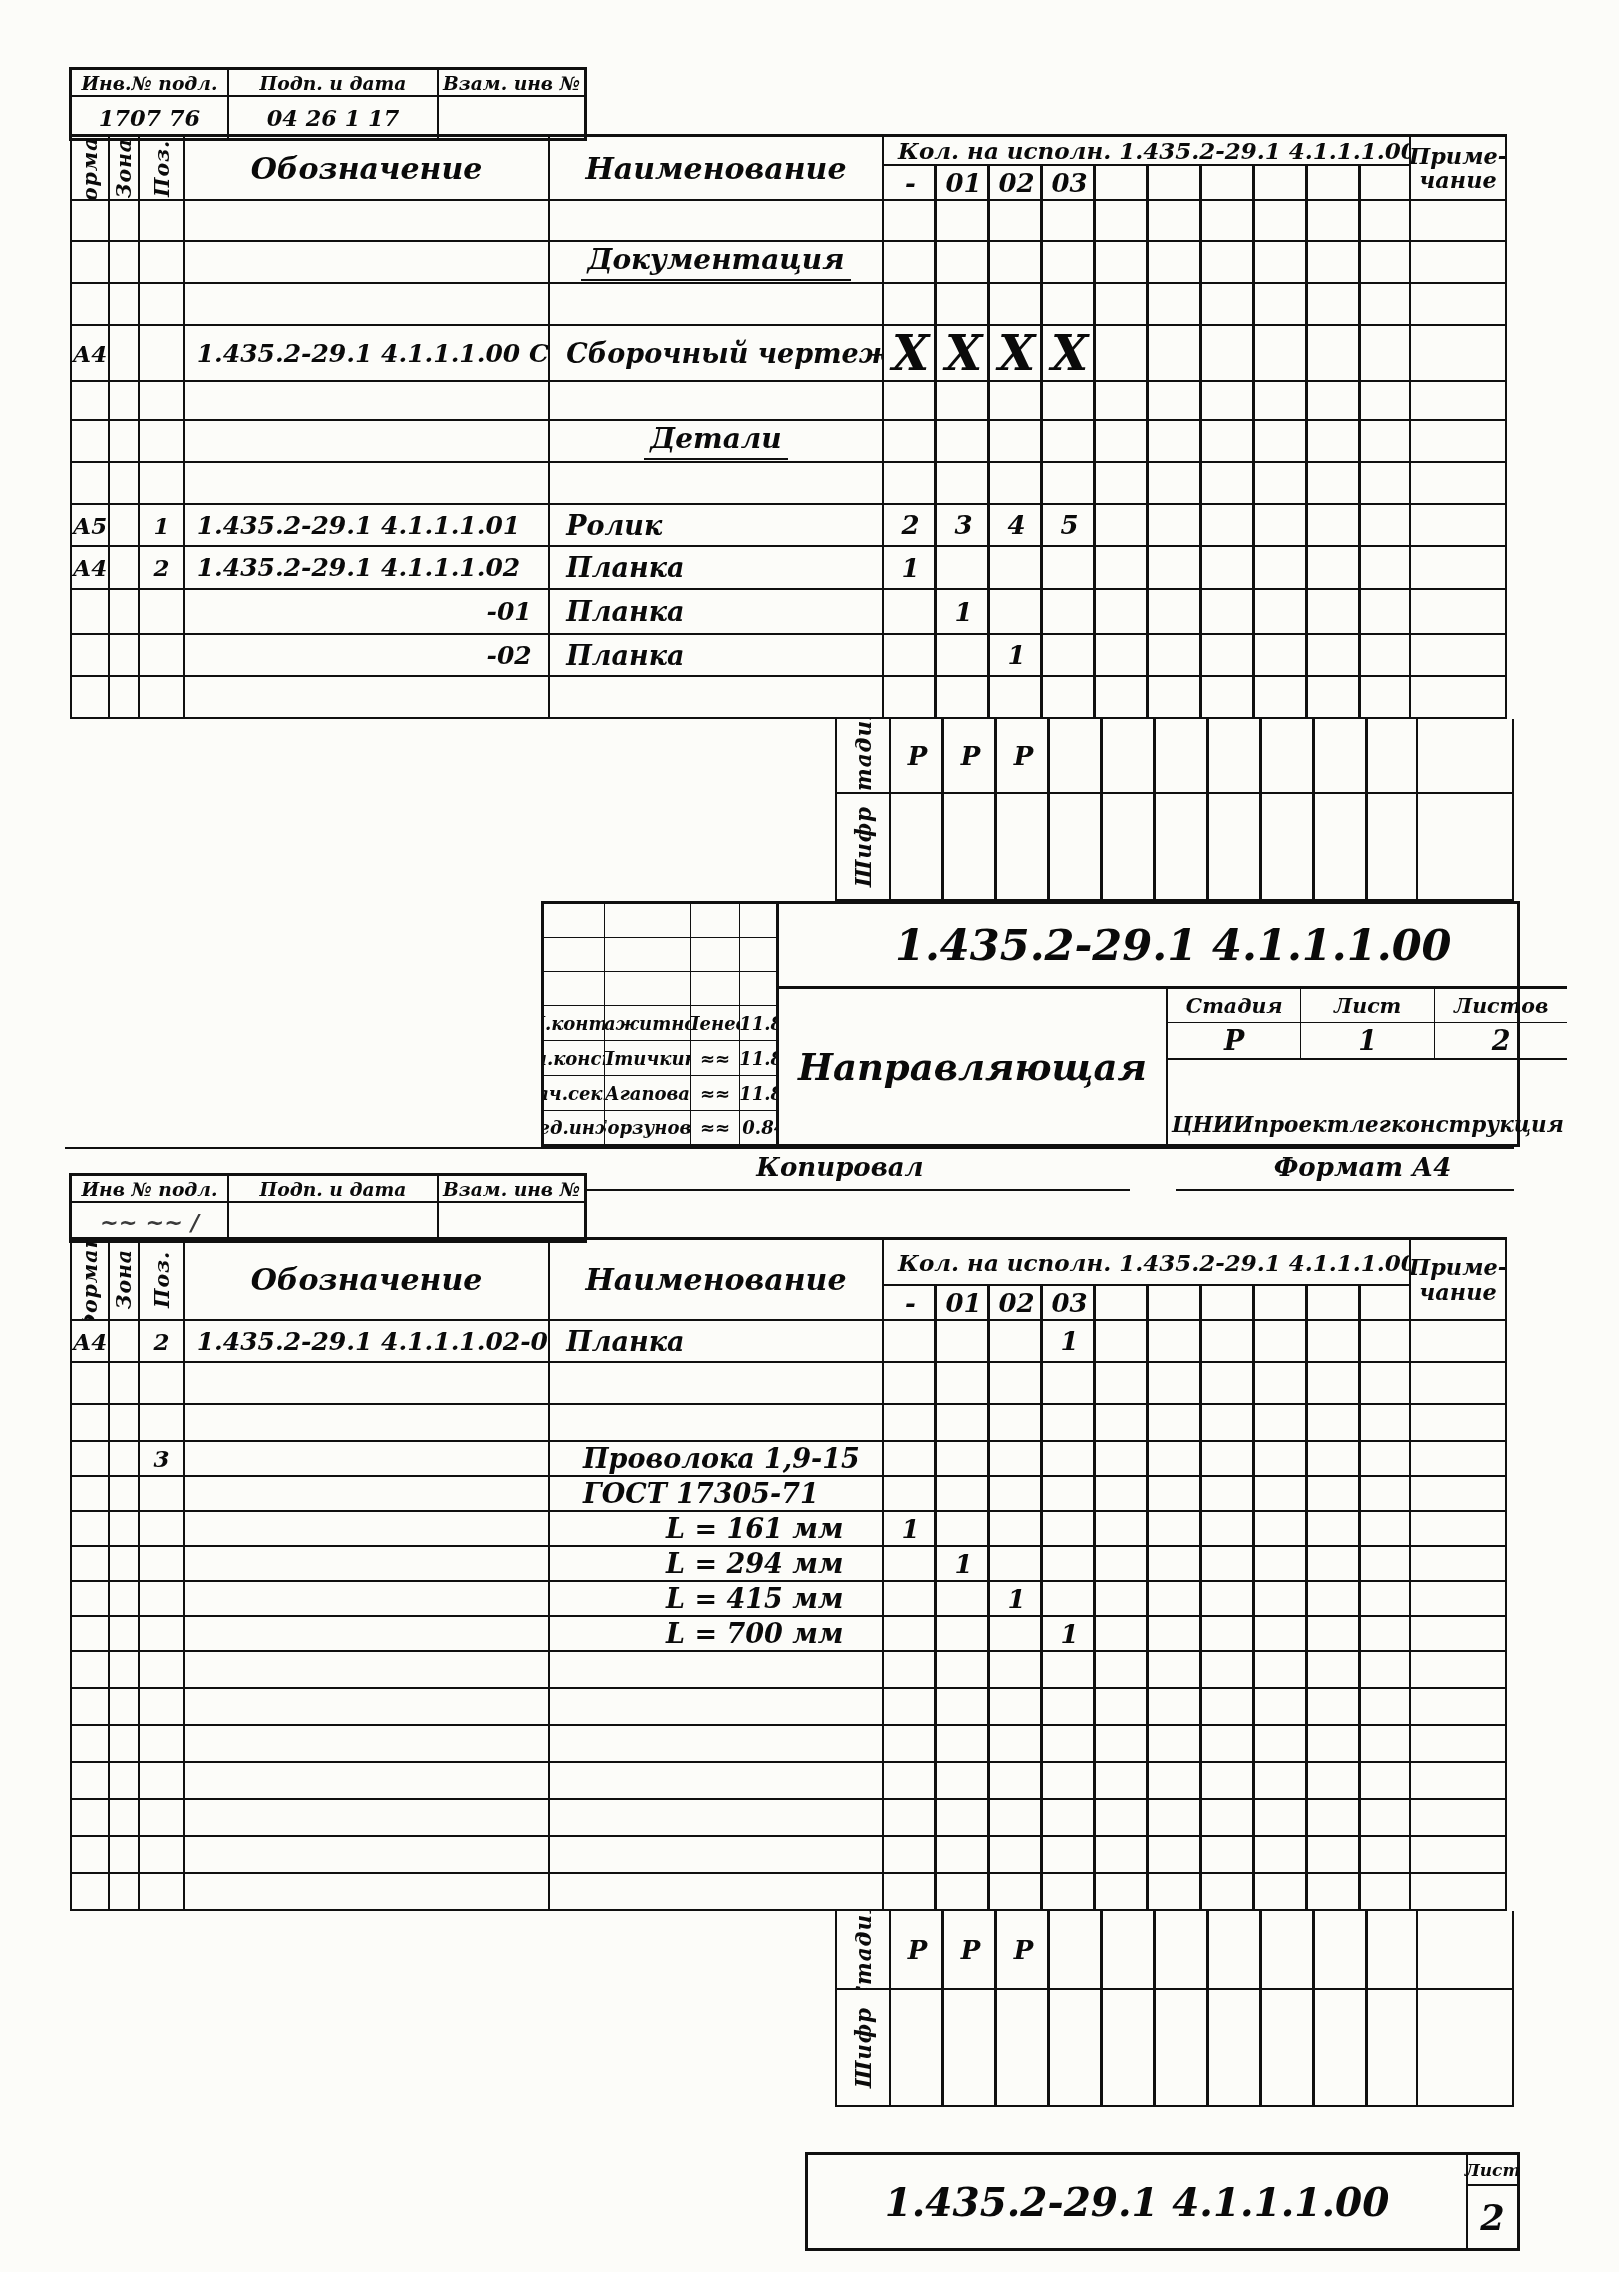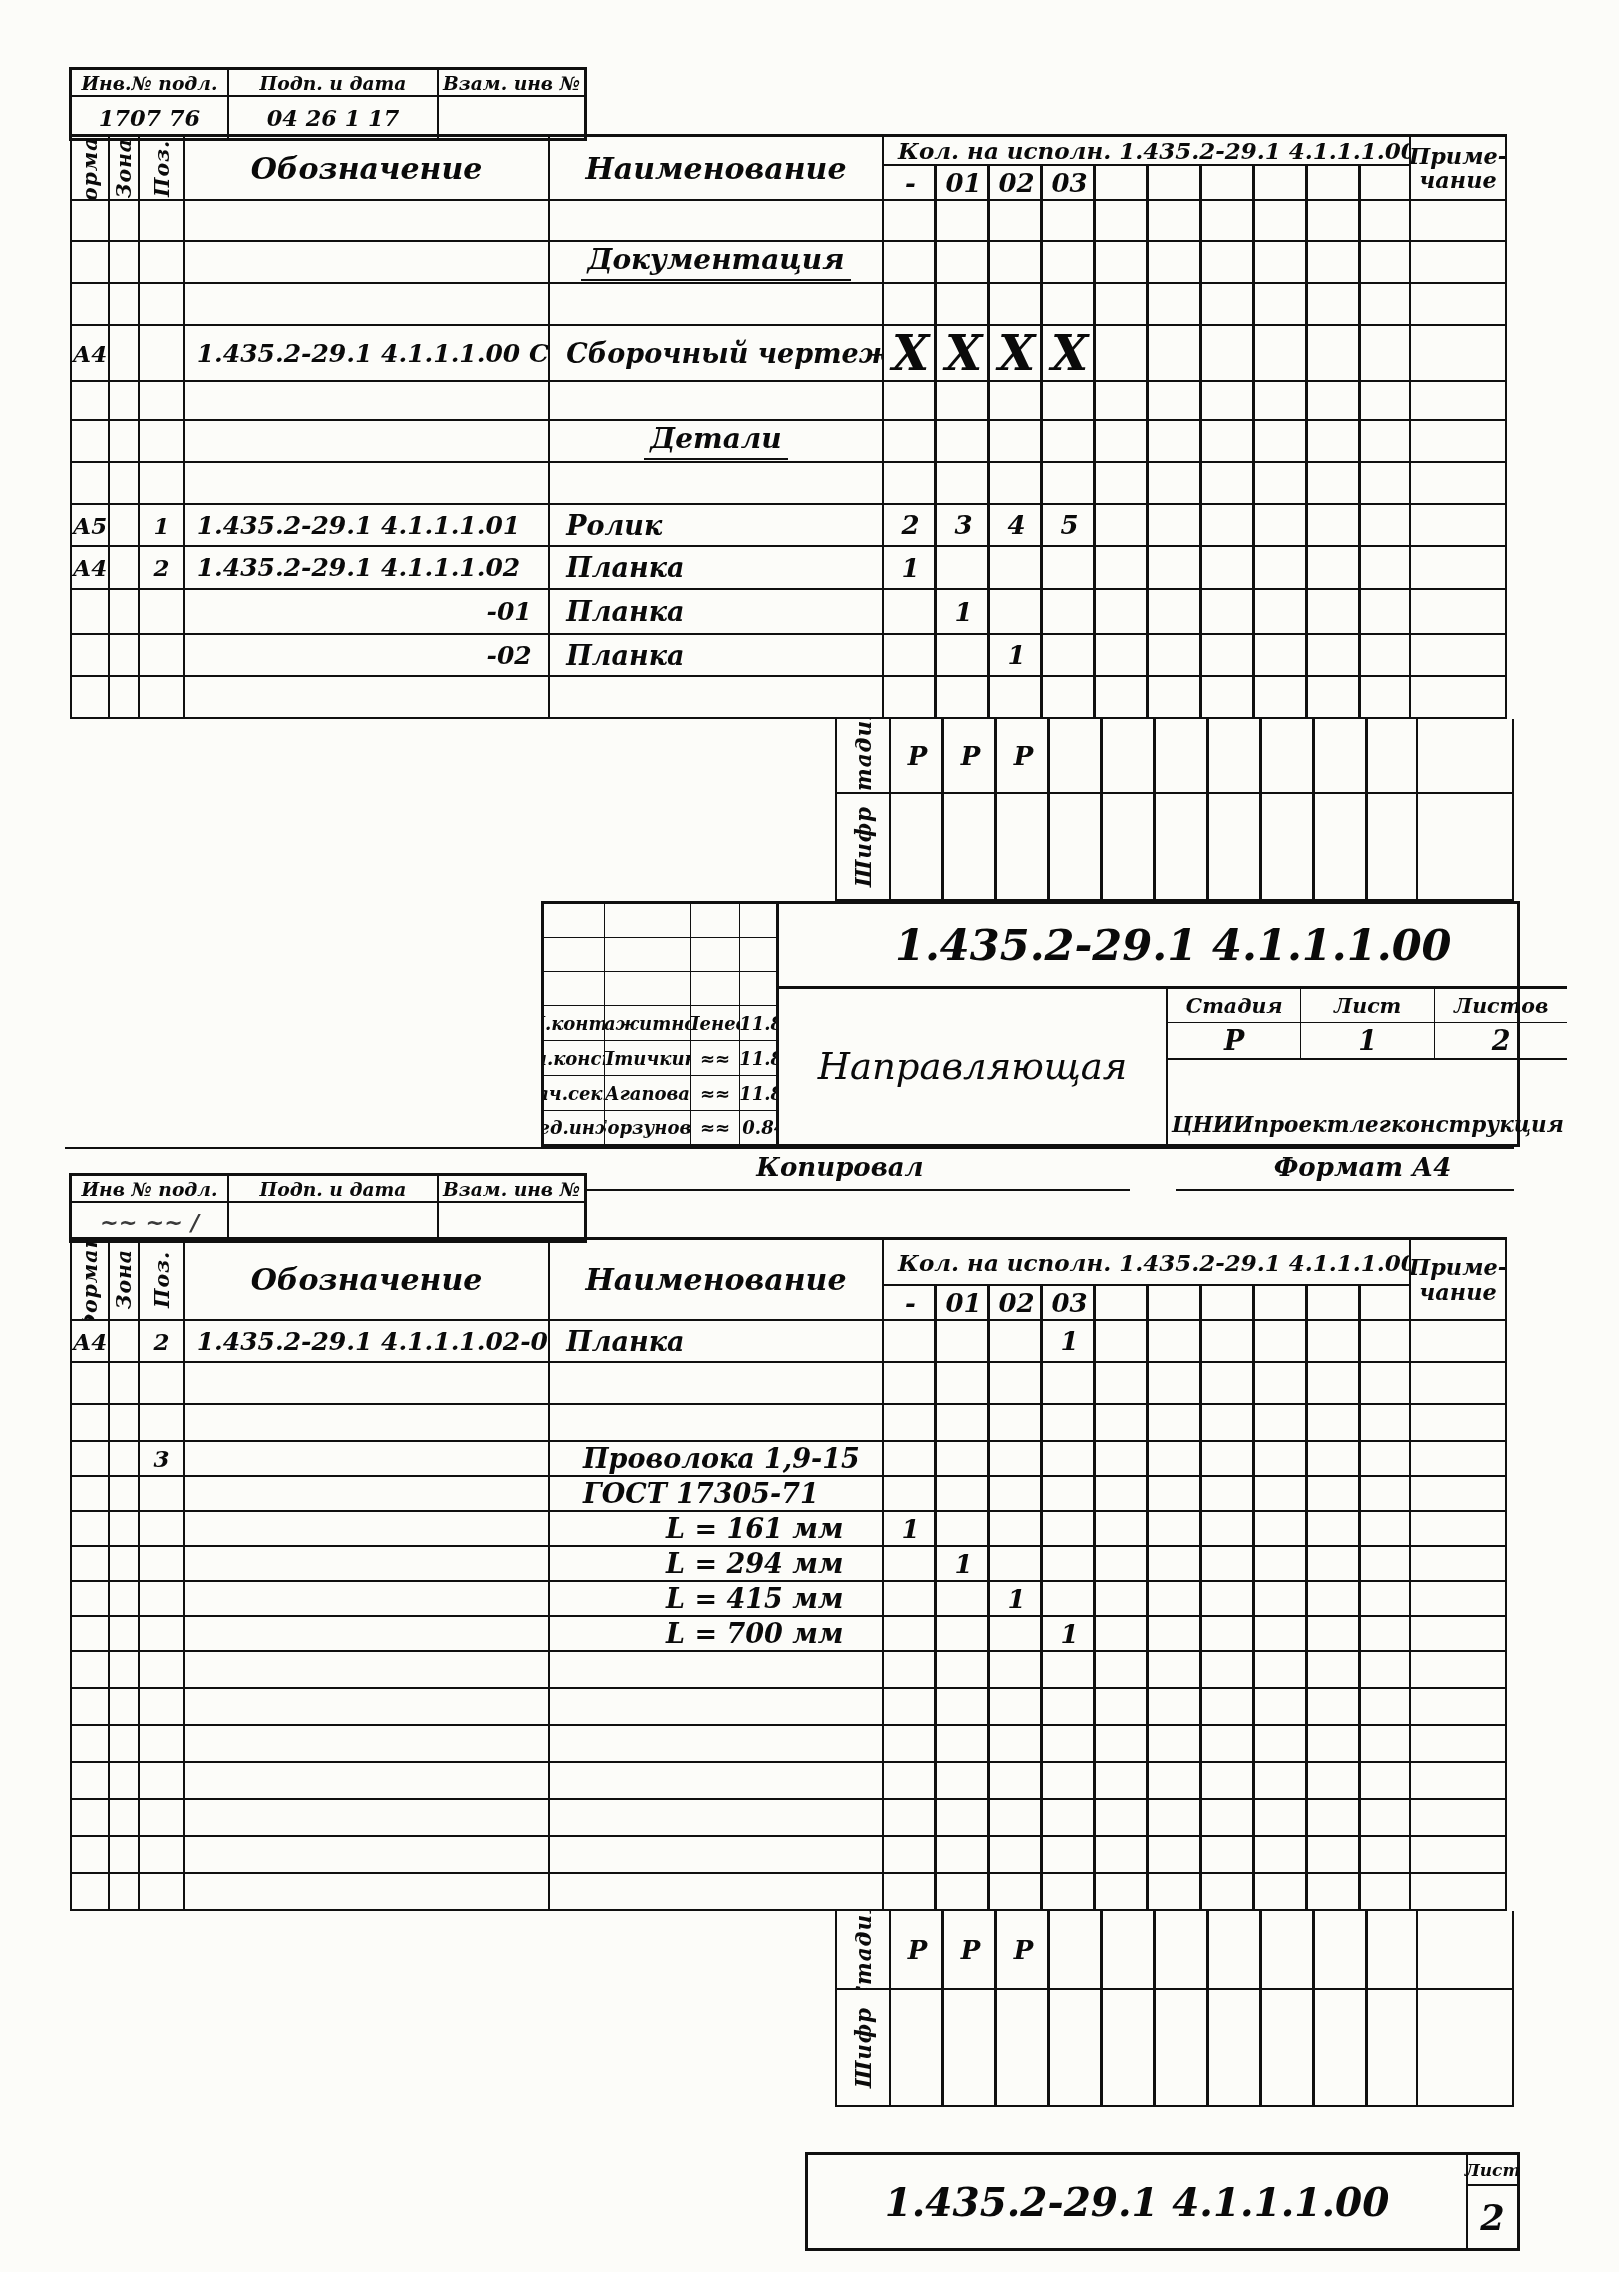--- a/index.html
+++ b/index.html
@@ -53,21 +53,21 @@
   .tb{border:3.7px solid var(--ln);display:flex;background:#fcfcf9;}
   .tbl{width:233px;flex:none;display:grid;grid-template-columns:61px 86px 49px 37px;
        grid-template-rows:34px 34px 34px 35px 35px 35px 34px;border-right:2.8px solid var(--ln);}
   .tc{box-sizing:border-box;border-right:1.9px solid var(--ln);border-bottom:1.9px solid var(--ln);
       display:flex;align-items:center;justify-content:center;font-size:18px;font-weight:bold;overflow:hidden;}
   .tbr{flex:1;display:flex;flex-direction:column;}
   .tbdoc{height:82px;flex:none;border-bottom:3.3px solid var(--ln);display:flex;align-items:center;
          justify-content:center;font-size:43px;font-weight:bold;white-space:nowrap;}
   .tbbot{flex:1;display:flex;}
   .tbname{width:387px;flex:none;border-right:2.8px solid var(--ln);display:flex;align-items:center;
-          justify-content:center;font-size:37px;font-weight:normal;}
+          justify-content:center;font-size:37px;font-weight:bold;}
   .tbstage{flex:1;display:flex;flex-direction:column;}
   .tbsh{height:33px;flex:none;display:flex;border-bottom:1.9px solid var(--ln);}
   .tbsv{height:35px;flex:none;display:flex;border-bottom:2.3px solid var(--ln);}
   .tsc{flex:1;border-right:1.9px solid var(--ln);display:flex;align-items:center;justify-content:center;
        font-size:20.5px;font-weight:bold;}
   .tbsv .tsc{font-size:27px;}
   .tsc:last-child{border-right:none;}
   .tborg{flex:1;display:flex;align-items:center;justify-content:center;font-size:21.5px;font-weight:bold;
          text-align:center;padding:0 3.7px;margin-top:45px;}
   .tb2{border:3.7px solid var(--ln);display:flex;background:#fcfcf9;}

